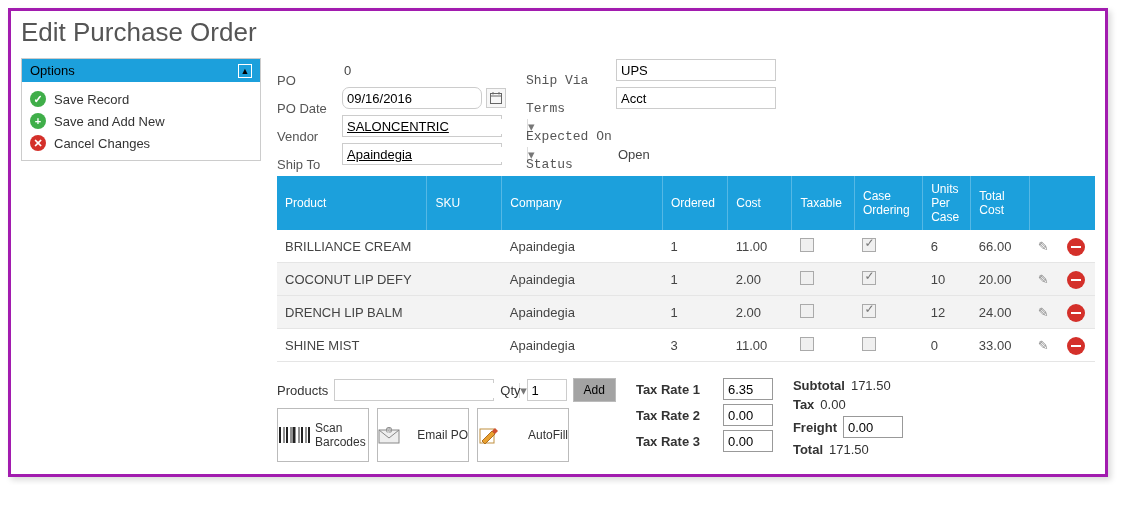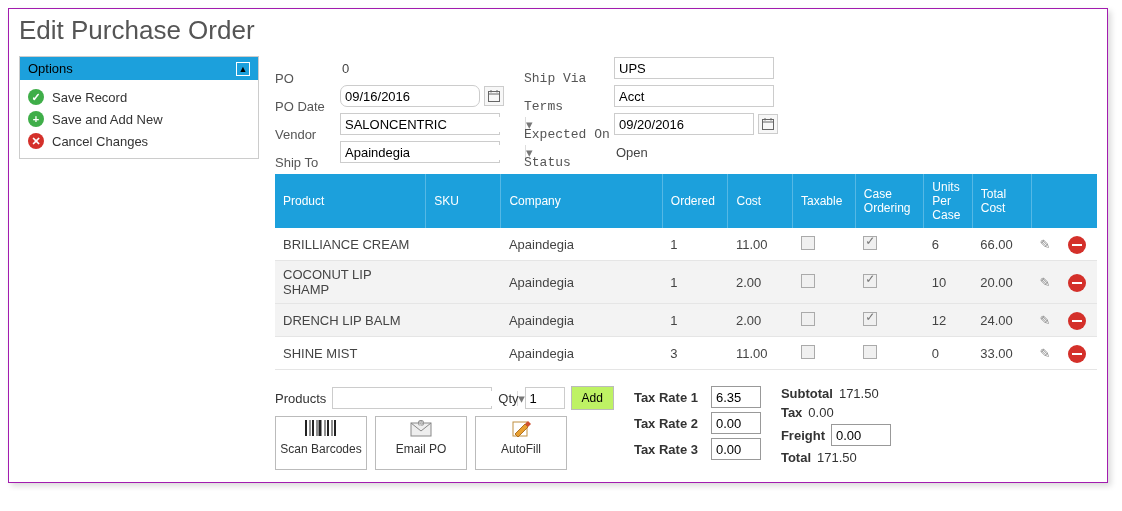--- a/index.html
+++ b/index.html
@@ -1,63 +1,63 @@
 <!DOCTYPE html>
 <html><head>
 <meta charset="utf-8">
 <style>
 * { box-sizing: border-box; margin: 0; padding: 0; }
 body { font-family: "Segoe UI", Arial, sans-serif; font-size: 13px; color: #333; background: #fff; padding: 8px; }
-.wrapper { width: 1100px; border: 1px solid #a21caf; box-shadow: 3px 3px 6px rgba(0,0,0,0.15); padding: 6px 10px 12px 10px; }
+.wrapper { width: 1100px; border: 3px solid #a21caf; box-shadow: 3px 3px 6px rgba(0,0,0,0.15); padding: 6px 10px 12px 10px; }
 .page-title { font-size: 26px; font-weight: 300; color: #555; margin-bottom: 10px; }
 .layout { display: flex; gap: 16px; }
 .sidebar { width: 240px; flex: 0 0 240px; }
 .panel { border: 1px solid #ccc; }
 .panel-header { background: #1ca0dc; color: #000000; padding: 4px 8px; font-size: 13px; display: flex; align-items: center; justify-content: space-between; }
 .panel-header .collapse-box { width: 14px; height: 14px; border: 1px solid #fff; display: flex; align-items: center; justify-content: center; font-size: 9px; cursor: pointer; }
 .panel-body { padding: 6px 8px; }
 .opt-row { display: flex; align-items: center; gap: 8px; padding: 3px 0; cursor: pointer; }
 .icon-circle { width: 16px; height: 16px; border-radius: 50%; display: inline-flex; align-items: center; justify-content: center; color: #fff; font-size: 11px; font-weight: bold; }
 .ic-green { background: #3fae49; }
 .ic-red { background: #d4302a; }
 .main { flex: 1; }
 .form-area { display: flex; gap: 20px; margin-bottom: 6px; }
 .form-col { }
 .form-row { display: flex; align-items: center; margin-bottom: 4px; height: 24px; }
 .form-row .lbl { color: #555; font-size: 13px; margin-top: 20px; }
 .form-col.left .lbl { width: 65px; }
 .form-col.right .lbl { width: 90px; font-family: Liberation Mono, monospace; }
 .text-input { border: 1px solid #ccc; height: 22px; padding: 1px 4px; font-size: 13px; width: 140px; }
 .combo { display: inline-flex; align-items: center; border: 1px solid #ccc; height: 22px; width: 160px; background:#fff;}
-.combo input { border:none; outline:none; flex:1; padding:0 4px; font-size:13px; }
+.combo input { border:none; outline:none; flex:1; padding:0 4px; font-size:13px;text-decoration:underline; }
 .combo .arrow { width:18px; text-align:center; color:#777; border-left:1px solid #ddd; cursor:pointer; }
 .date-wrap { display:inline-flex; align-items:center; gap:4px; }
 .cal-btn { width:20px; height:20px; border:1px solid #ccc; display:inline-flex; align-items:center; justify-content:center; cursor:pointer; background:#f7f7f7; }
 .static-val { color:#444; padding-left:2px; }
 
 .grid { width: 100%; border-collapse: collapse; font-size: 13px; margin-top: 4px; }
 .grid th { background:#1ca0dc; color:#fff; font-weight:normal; text-align:left; padding:6px 8px; font-size:12px; border-right:1px solid rgba(255,255,255,0.25); vertical-align:middle; }
 .grid th:last-child, .grid th:nth-last-child(2){ border-right:none;}
 .grid td { padding:6px 8px; border-bottom:1px solid #e5e5e5; color:#444; }
 .grid tr.alt td { background:#f3f3f3; }
 .chk { width:14px; height:14px; border:1px solid #aaa; display:inline-block; background:#fff; position:relative; }
 .chk.checked::after { content:"✓"; position:absolute; top:-3px; left:1px; color:#777; font-size:12px; }
 .chk.disabled { background:#f0f0f0; }
 .row-edit { color:#888; cursor:pointer; }
 .row-del { width:18px; height:18px; border-radius:50%; background:#d4302a; display:inline-flex; align-items:center; justify-content:center; cursor:pointer; }
 .row-del .bar { width:10px; height:2px; background:#fff; }
 
 .below { display:flex; gap:20px; margin-top:16px; align-items:flex-start; }
 .add-row { display:flex; align-items:center; gap:6px; margin-bottom:6px; }
-.btn-small { border:1px solid #bbb; background:#bef264; height:24px; padding:0 10px; font-size:12px; cursor:pointer; }
+.btn-small { border:1px solid #bbb; background:#a3a3a3; height:24px; padding:0 10px; font-size:12px; cursor:pointer; }
 .action-buttons { display:flex; gap:8px; }
-.big-btn { border:1px solid #bbb; background:#fff; width:92px; height:54px; display:flex; flex-direction:column; align-items:center; justify-content:flex-start; gap:3px; font-size:12px; cursor:pointer; }
+.big-btn { border:1px solid #bbb; background:#fff; width:92px; height:54px; display:flex; align-items:center; justify-content:space-between; gap:3px; font-size:12px; cursor:pointer; }
 .big-btn .ico { height:22px; display:flex; align-items:center; justify-content:center; }
 .tax-col { font-size:13px; color:#333; }
-.tax-col .trow { display:flex; align-items:center; gap:7px; margin-bottom:4px; }
+.tax-col .trow { display:flex; align-items:center; gap:17px; margin-bottom:4px; }
 .tax-col .trow .tlbl { width:70px; text-align:left; font-weight:bold; }
 .tax-col .tinput { width:50px; height:22px; border:1px solid #999; padding:0 4px; font-size:13px; }
 .totals-col { font-size:13px; color:#333; }
 .totals-col .trow { display:flex; align-items:center; gap:6px; margin-bottom:4px; }
 .totals-col .tlbl { font-weight:bold; }
 .totals-col .tinput { width:60px; height:22px; border:1px solid #999; padding:0 4px; font-size:13px; }
 svg { display:block; }
 </style>
 </head>
 <body>
@@ -132,31 +132,20 @@
           <div class="form-row">
             <span class="lbl">Ship Via</span>
             <input class="text-input" style="width: 160px;" value="UPS">
           </div>
           <div class="form-row">
             <span class="lbl">Terms</span>
             <input class="text-input" style="width: 160px;" value="Acct">
           </div>
           <div class="form-row">
             <span class="lbl">Expected On</span>
-            <span class="date-wrap">
-              <input class="text-input" style="width: 140px;" value="09/20/2016">
-              <span class="cal-btn">
-                <svg width="12" height="12" viewBox="0 0 12 12">
-                    <rect x="0.5" y="1.5" width="11" height="10" fill="none" stroke="#666"></rect>
-                    <line x1="0.5" y1="4" x2="11.5" y2="4" stroke="#666"></line>
-                    <line x1="3" y1="0" x2="3" y2="2.5" stroke="#666"></line>
-                    <line x1="9" y1="0" x2="9" y2="2.5" stroke="#666"></line>
-                  </svg>
-              </span>
-            </span>
           </div>
           <div class="form-row">
             <span class="lbl">Status</span>
             <span class="static-val">Open</span>
           </div>
         </div>
       </div>
 
       <table class="grid">
         <thead>
@@ -184,21 +173,21 @@
               <td><span class="chk disabled"></span></td>
               <td><span class="chk disabled checked"></span></td>
               <td>6</td>
               <td>66.00</td>
               <td><span class="row-edit">✎</span></td>
               <td><span class="row-del">
                   <span class="bar"></span>
                 </span></td>
             </tr>
             <tr class="alt">
-              <td>COCONUT LIP SHAMP</td>
+              <td>COCONUT LIP DEFY</td>
               <td></td>
               <td>Apaindegia</td>
               <td>1</td>
               <td>2.00</td>
               <td><span class="chk disabled"></span></td>
               <td><span class="chk disabled checked"></span></td>
               <td>10</td>
               <td>20.00</td>
               <td><span class="row-edit">✎</span></td>
               <td><span class="row-del">

